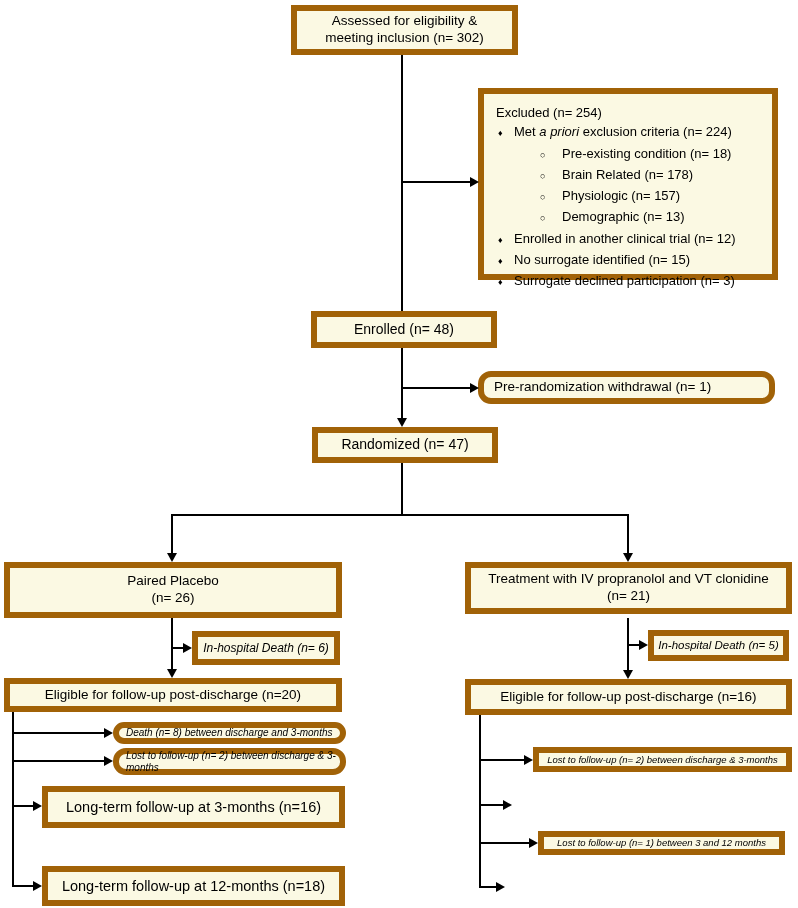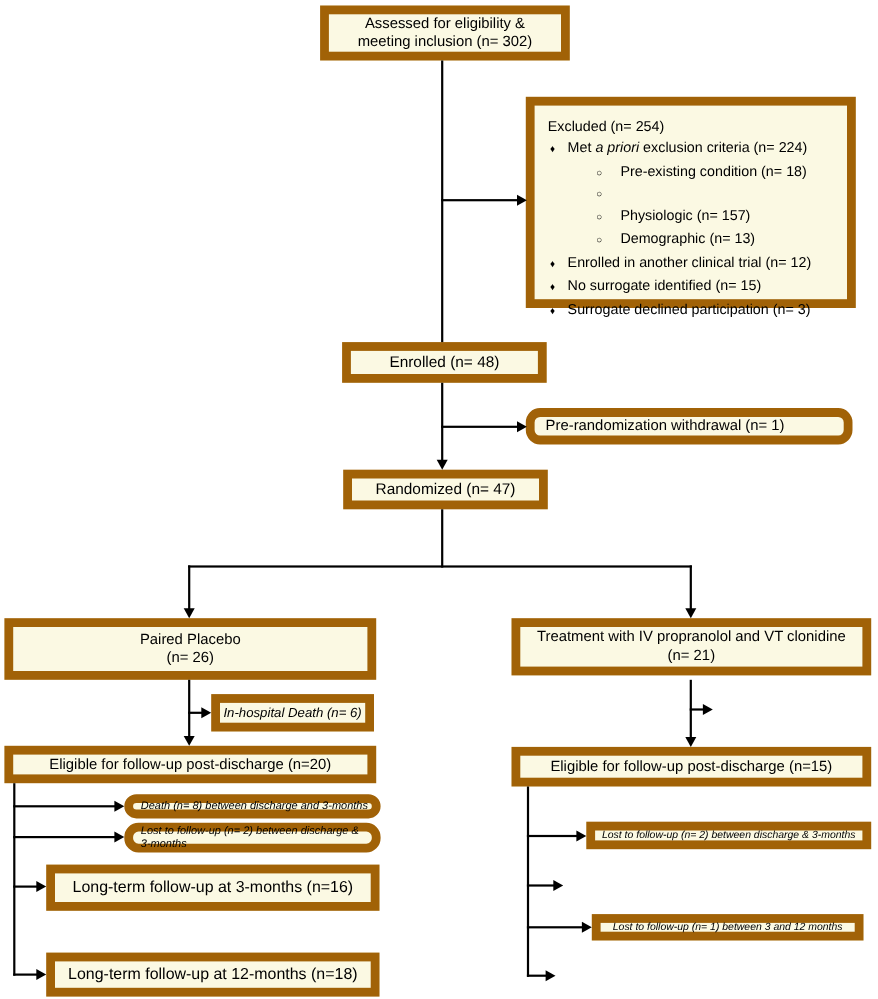--- a/index.html
+++ b/index.html
@@ -1,18 +1,18 @@
 <!DOCTYPE html>
 <html><head>
 <meta charset="utf-8">
 <style>
   html,body{margin:0;padding:0;background:#fff;}
   .fig{position:relative;width:798px;height:908px;background:#ffffff;
        font-family:"Liberation Sans",sans-serif;color:#000;overflow:hidden;}
-  .box{position:absolute;box-sizing:border-box;background:#FBF9E3;border:8px solid #a16207;
+  .box{position:absolute;box-sizing:border-box;background:#FBF9E3;border:6px solid #a16207;
        display:flex;align-items:center;justify-content:center;text-align:center;
        white-space:pre-line;line-height:1.25;}
   .box.leftal{justify-content:flex-start;text-align:left;border-radius:13px;}
   .box.it{font-style:italic;}
   .vl,.hl{position:absolute;background:#000;}
   .vl{width:2px;}
   .hl{height:2px;}
   .ar{position:absolute;width:0;height:0;}
   .ar.r{border-top:5px solid transparent;border-bottom:5px solid transparent;border-left:9px solid #000;}
   .ar.d{border-left:5px solid transparent;border-right:5px solid transparent;border-top:9px solid #000;}
@@ -39,20 +39,21 @@
     <div class="xrow l1">
       <span class="bul">♦</span>
       <span class="xtext"><span>Met </span><i>a priori</i><span> exclusion criteria (n= 224)</span></span>
     </div>
     <div class="xrow l2">
       <span class="bul">○</span>
       <span class="xtext">Pre-existing condition (n= 18)</span>
     </div>
     <div class="xrow l2">
       <span class="bul">○</span>
+      <span class="xtext">Brain Related (n= 178)</span>
     </div>
     <div class="xrow l2">
       <span class="bul">○</span>
       <span class="xtext">Physiologic (n= 157)</span>
     </div>
     <div class="xrow l2">
       <span class="bul">○</span>
       <span class="xtext">Demographic (n= 13)</span>
     </div>
     <div class="xrow l1">
@@ -86,22 +87,23 @@
 
   <div class="box it leftal" style="left:113px;top:748px;width:233px;height:27px;font-size:10px;line-height:1.15;padding-left:7px;padding-right:4px;">Lost to follow-up (n= 2) between discharge &amp; 3-months</div>
 
   <div class="box" style="left:42px;top:786px;width:303px;height:42px;font-size:14.5px;">Long-term follow-up at 3-months (n=16)</div>
 
   <div class="box" style="left:42px;top:866px;width:303px;height:40px;font-size:14.5px;">Long-term follow-up at 12-months (n=18)</div>
 
   <div class="box" style="left:465px;top:562px;width:327px;height:52px;font-size:13.5px;">Treatment with IV propranolol and VT clonidine
 (n= 21)</div>
 
+  <div class="box it" style="left:648px;top:630px;width:141px;height:31px;font-size:11.5px;">In-hospital Death (n= 5)</div>
 
-  <div class="box" style="left:465px;top:679px;width:327px;height:36px;font-size:13.5px;">Eligible for follow-up post-discharge (n=15)</div>
+  <div class="box" style="left:465px;top:679px;width:327px;height:36px;font-size:13.5px;">Eligible for follow-up post-discharge (n=16)</div>
 
   <div class="box it" style="left:533px;top:747px;width:259px;height:25px;font-size:9.5px;">Lost to follow-up (n= 2) between discharge &amp; 3-months</div>
 
 
   <div class="box it" style="left:538px;top:831px;width:247px;height:24px;font-size:9.5px;">Lost to follow-up (n= 1) between 3 and 12 months</div>
 
 
   <div class="vl" style="left:401px;top:55px;height:256px;"></div>
   <div class="hl" style="left:401px;top:181px;width:69px;"></div>
   <div class="ar r" style="left:470px;top:177px;"></div>

